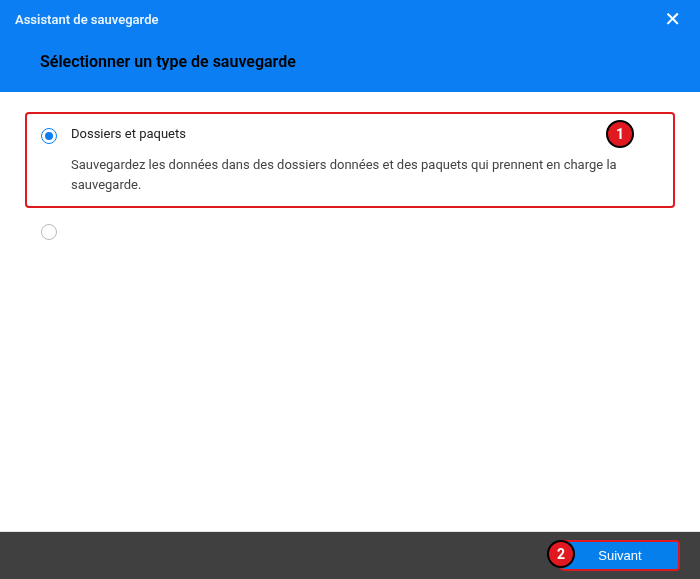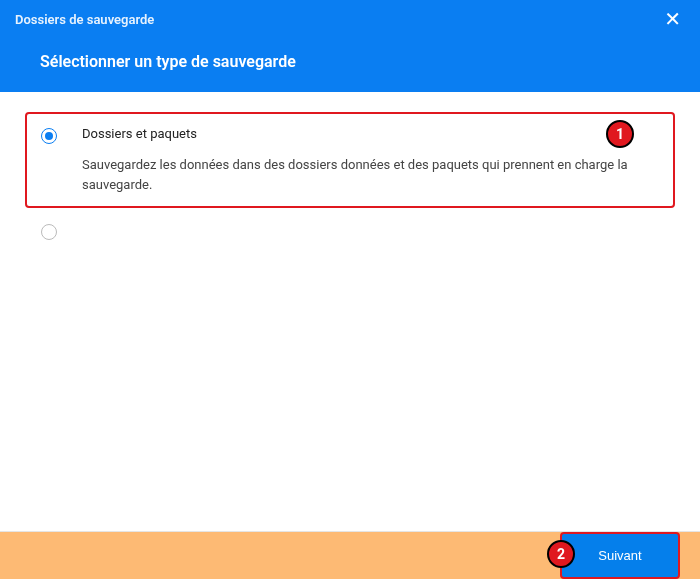--- a/index.html
+++ b/index.html
@@ -40,29 +40,29 @@
       cursor: pointer;
       padding: 0 4px;
       font-weight: 400;
     }
     .subtitle-row {
       padding: 14px 40px 0;
     }
     .subtitle {
       font-size: 16px;
       font-weight: 600;
-      color: #ffffff;
+      color: #000000;
     }
     .content {
       padding: 20px 25px 0 25px;
     }
     .option {
       display: flex;
       align-items: flex-start;
-      gap: 25px;
+      gap: 14px;
       padding: 12px 14px;
       cursor: pointer;
       position: relative;
     }
     .option.highlighted {
       border: 2px solid #E0181F;
       border-radius: 4px;
     }
     .option:not(.highlighted) {
       padding: 14px 16px;
@@ -126,42 +126,43 @@
       right: 125px;
     }
     .footer {
       position: absolute;
       bottom: 0;
       left: 0;
       right: 0;
       height: 48px;
       border-top: 1px solid #e5e5e5;
       display: flex;
+      align-items: center;
       justify-content: flex-end;
       padding: 0 20px;
-      background: #fdba74;
+      background: #404040;
     }
     .next-btn {
       background: #057FEB;
       color: #fff;
       border: 2px solid #E0181F;
       border-radius: 4px;
       padding: 6px 18px;
       font-size: 13px;
       cursor: pointer;
       min-width: 120px;
       text-align: center;
     }
   </style>
 </head>
 <body>
 
 <div class="header">
   <div class="header-title-row">
-    <span class="window-title">Dossiers de sauvegarde</span>
+    <span class="window-title">Assistant de sauvegarde</span>
     <span class="close-btn">✕</span>
   </div>
   <div class="subtitle-row">
     <div class="subtitle">Sélectionner un type de sauvegarde</div>
   </div>
 </div>
 
 <div class="content">
 
   <div class="option highlighted">

